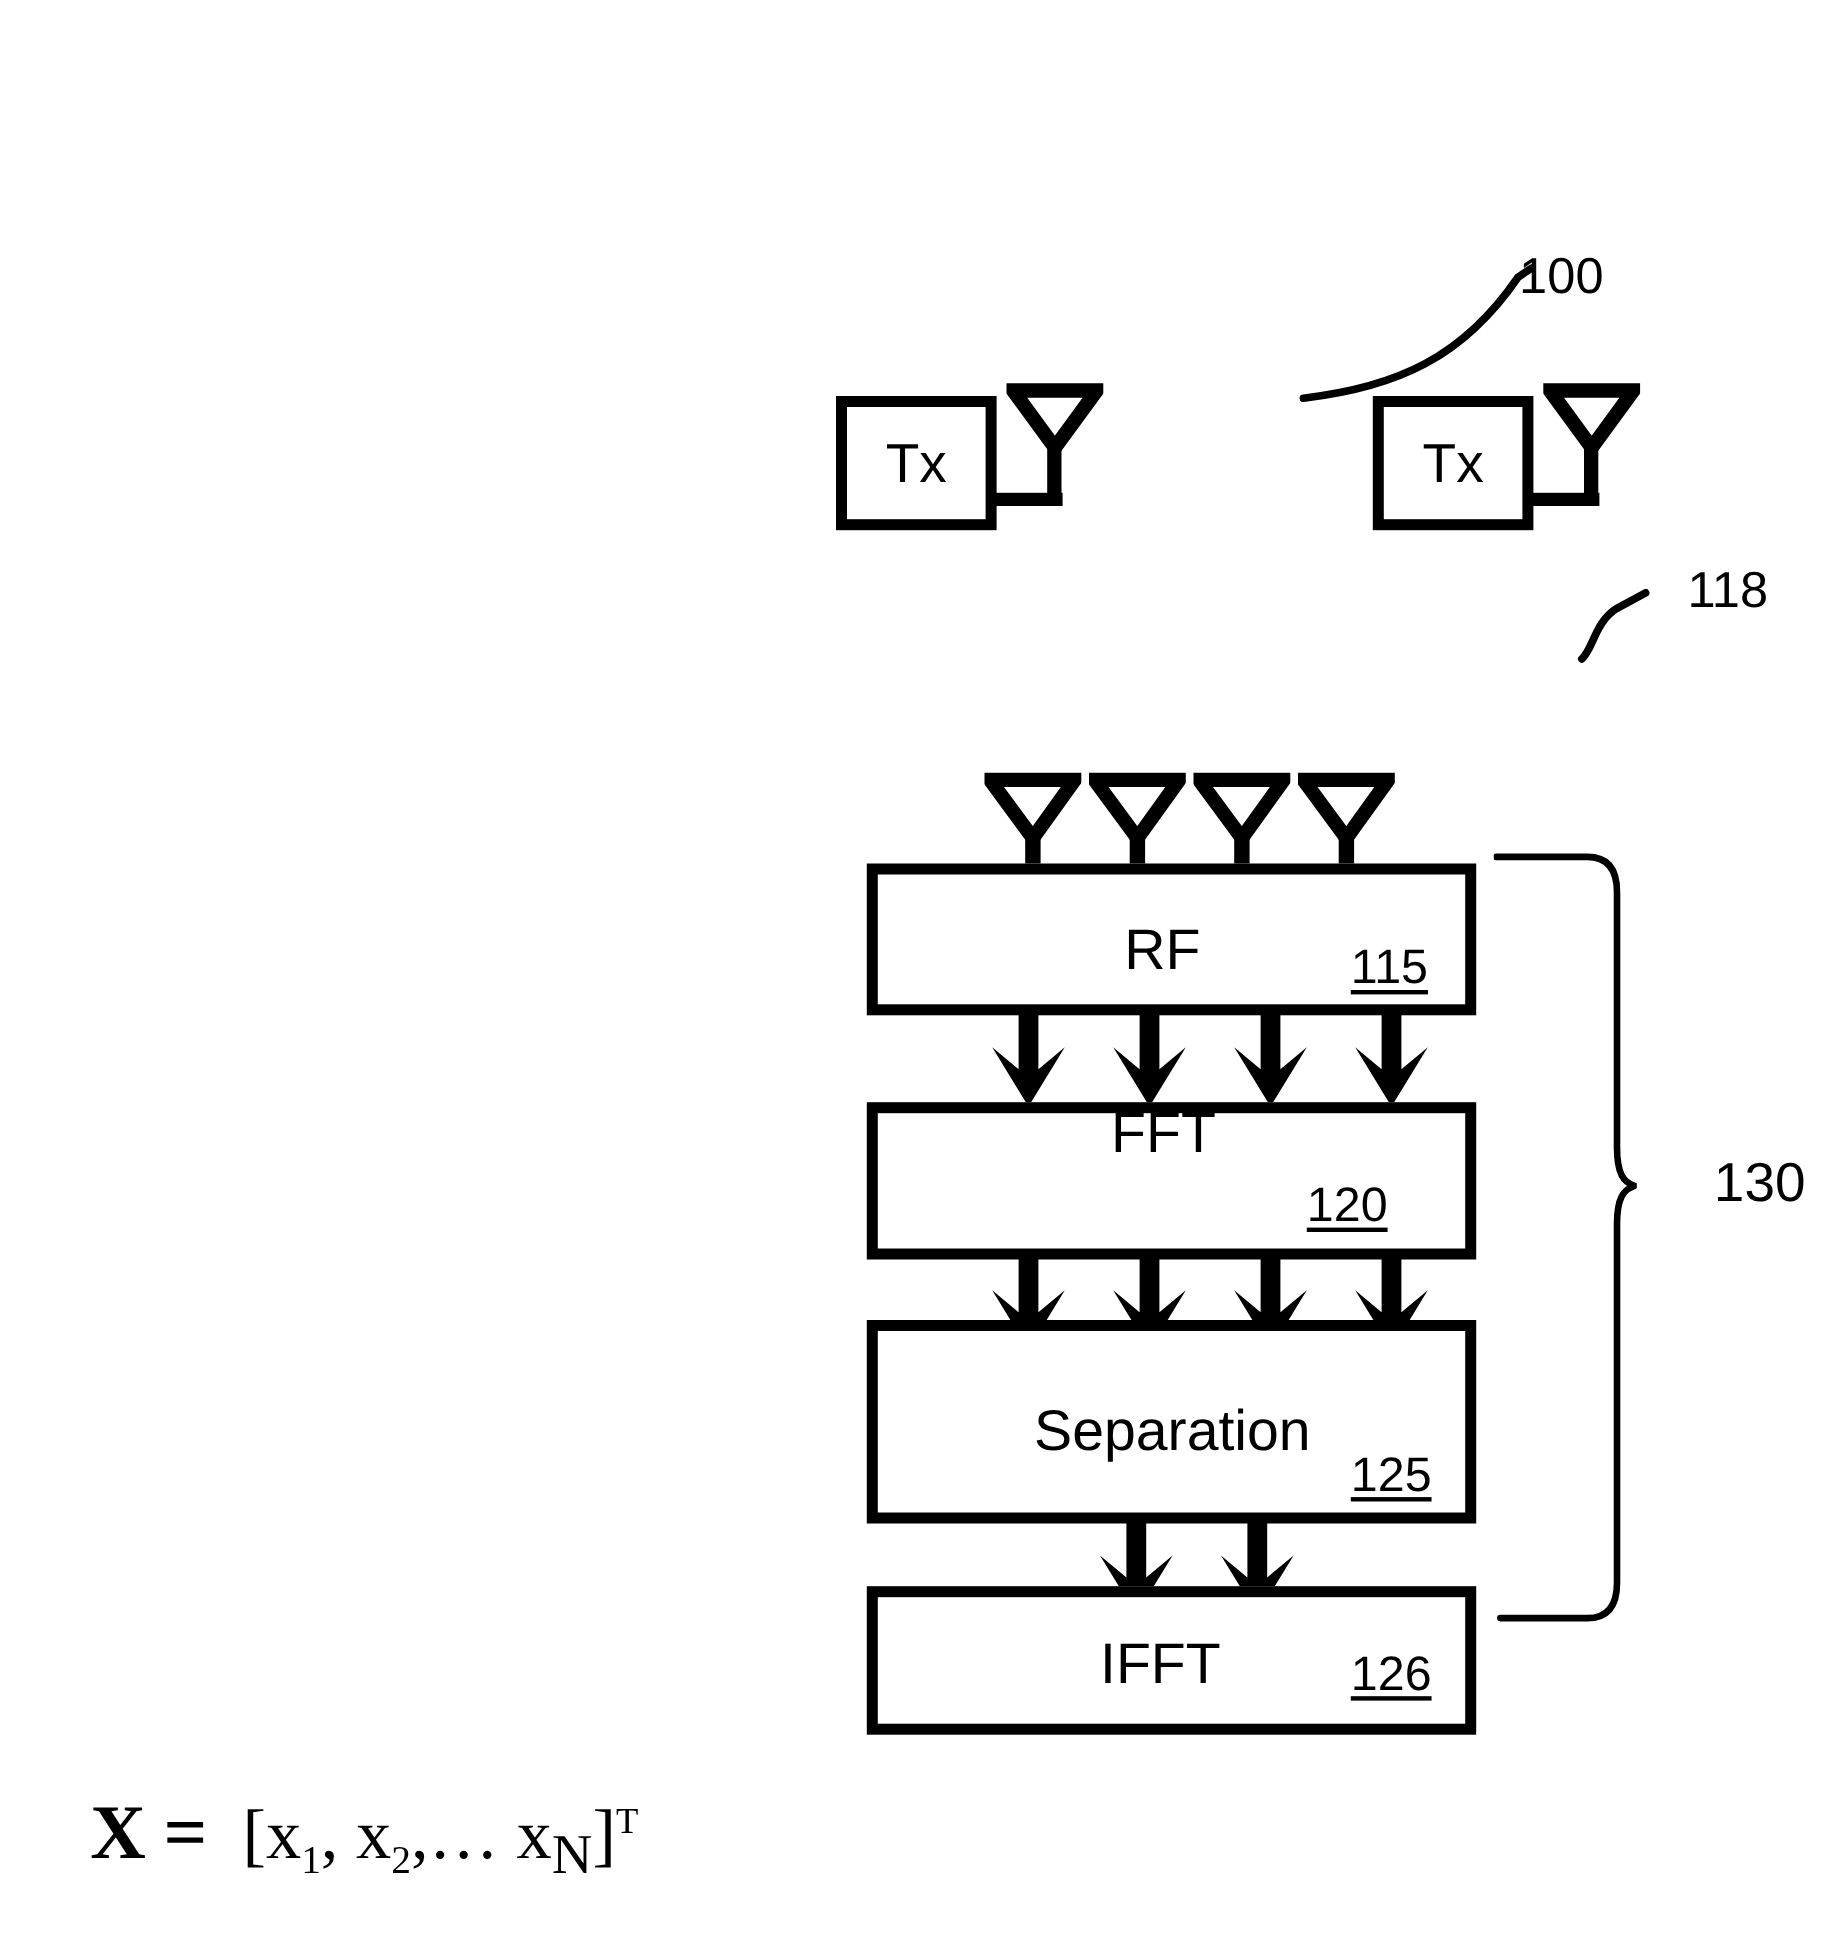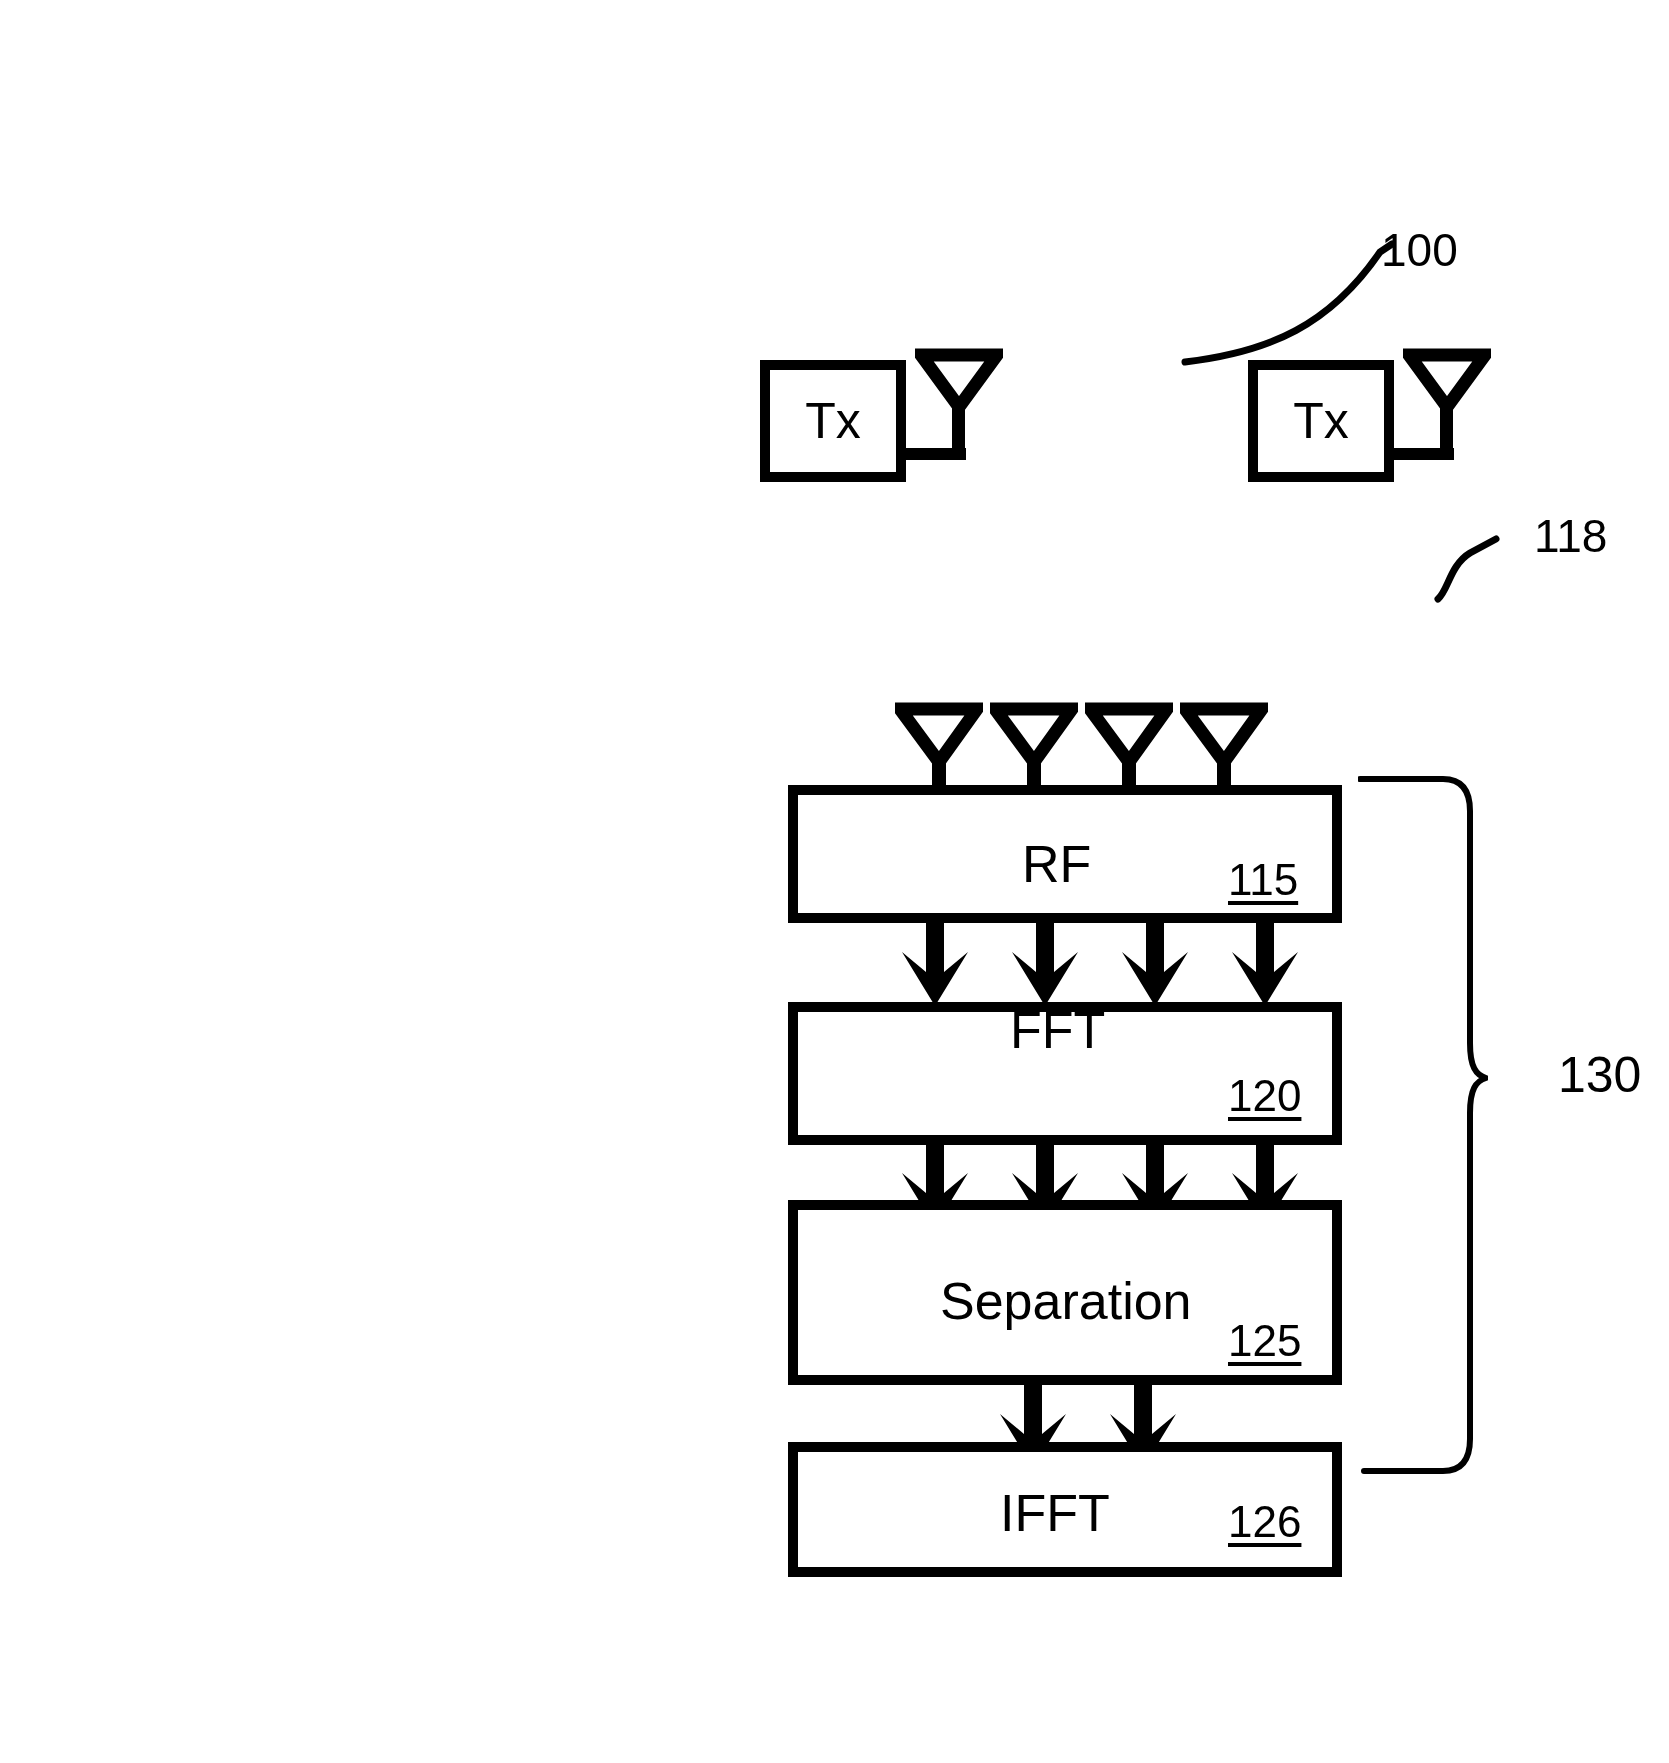--- a/index.html
+++ b/index.html
@@ -176,21 +176,21 @@
     <g fill="#000">
       <path d="M 46 0 L 64 0 L 64 52 L 88 32 L 55 86 L 22 32 L 46 52 Z"></path>
       <path d="M 156 0 L 174 0 L 174 52 L 198 32 L 165 86 L 132 32 L 156 52 Z"></path>
       <path d="M 266 0 L 284 0 L 284 52 L 308 32 L 275 86 L 242 32 L 266 52 Z"></path>
       <path d="M 376 0 L 394 0 L 394 52 L 418 32 L 385 86 L 352 32 L 376 52 Z"></path>
     </g>
   </svg>
 
   <div class="rx-box" style="left:788px; top:1002px; width:554px; height:143px;"></div>
   <div class="rx-title" style="left:1010px; top:1004px;">FFT</div>
-  <div class="rx-num" style="left:1228px; top:1074px;">120</div>
+  <div class="rx-num" style="left:1188px; top:1074px;">120</div>
 
   <svg class="abs" style="left:880px; top:1141px; width:420px; height:92px;">
     <g fill="#000">
       <path d="M 46 0 L 64 0 L 64 52 L 88 32 L 55 86 L 22 32 L 46 52 Z"></path>
       <path d="M 156 0 L 174 0 L 174 52 L 198 32 L 165 86 L 132 32 L 156 52 Z"></path>
       <path d="M 266 0 L 284 0 L 284 52 L 308 32 L 275 86 L 242 32 L 266 52 Z"></path>
       <path d="M 376 0 L 394 0 L 394 52 L 418 32 L 385 86 L 352 32 L 376 52 Z"></path>
     </g>
   </svg>
 
@@ -216,14 +216,17 @@
              L 112 268
              C 112 292, 118 300, 128 303
              C 118 306, 112 314, 112 338
              L 112 664
              C 112 684, 104 696, 85 696
              L 6 696" stroke="#000" stroke-width="6" fill="none" stroke-linecap="round" stroke-linejoin="round"></path>
   </svg>
   <div class="ref-num" style="left:1558px; top:1050px; font-size:50px;">130</div>
 
 
+  <div class="equation" style="left:82px; top:1632px;">
+    <span class="vec">X</span><span>&nbsp;</span><span class="vec">=</span><span>&nbsp;&nbsp;</span><span>[</span><span>x</span><sub>1</sub><span>, </span><span>x</span><sub>2</sub><span>,… </span><span>x</span><sub class="smallcap">N</sub><span>]</span><sup>T</sup>
+  </div>
 
 </div>
 
 </body></html>

